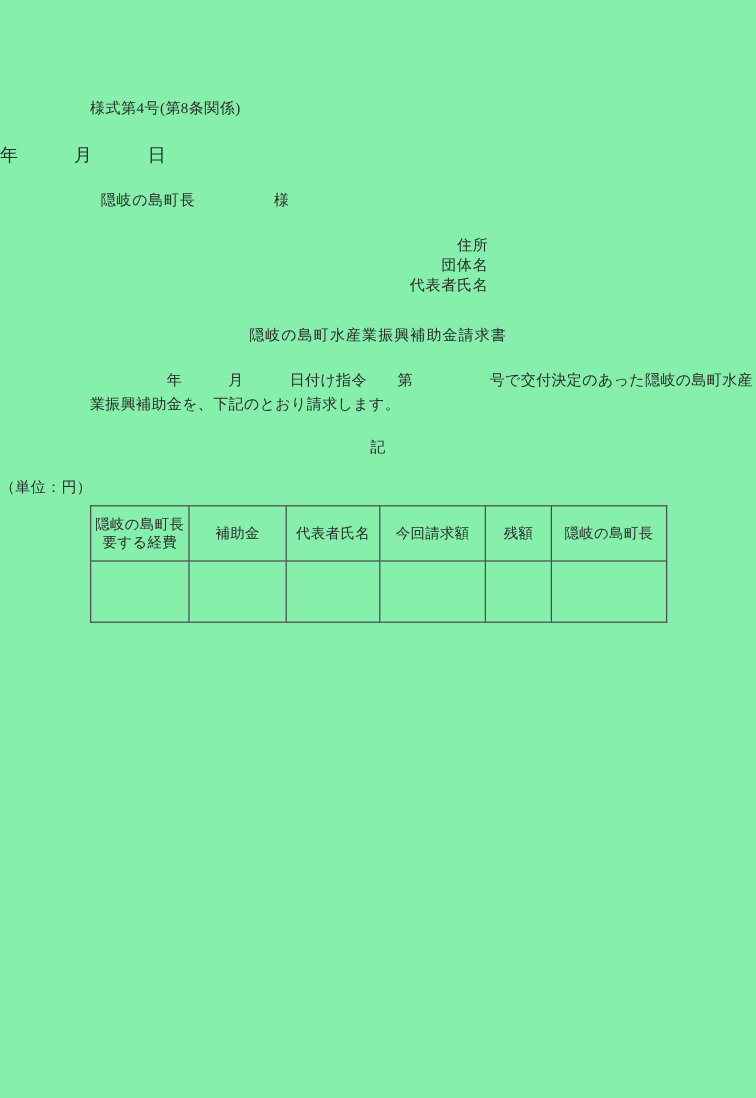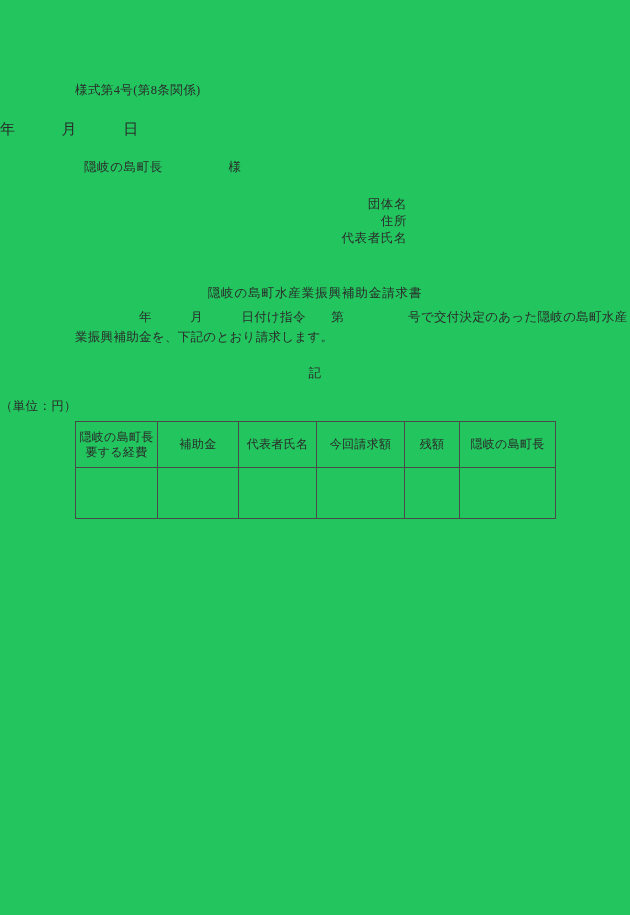--- a/index.html
+++ b/index.html
@@ -12,21 +12,21 @@
     width: 630px;
     height: 915px;
     position: relative;
     font-family: "Liberation Serif", "DejaVu Serif", serif;
     color: #2b2b2b;
     overflow: hidden;
   }
   .page {
     position: absolute;
     inset: 0;
-    background: #22c55e;
+    background: #86efac;
     font-family: Liberation Serif, serif;
   }
 
   
   .form-no {
     position: absolute;
     left: 75px;
     top: 82px;
     font-size: 12.5px;
     letter-spacing: 0.4px;
@@ -62,21 +62,21 @@
     font-size: 12.5px;
     line-height: 17px;
     letter-spacing: 0.6px;
   }
   .sender-block > div { white-space: pre; }
 
   .doc-title {
     position: absolute;
     left: 0;
     right: 0;
-    top: 285px;
+    top: 271px;
     text-align: center;
     font-size: 12.5px;
     letter-spacing: 0.9px;
     white-space: pre;
   }
 
   .body-text {
     position: absolute;
     left: 75px;
     width: 490px;
@@ -144,22 +144,22 @@
 
 <div class="page">
 
   <div class="form-no">様式第4号(第8条関係)</div>
 
   <div class="date-line">年　　　月　　　日</div>
 
   <div class="addressee">隠岐の島町長　　　　　様</div>
 
   <div class="sender-block">
+    <div>住所</div>
     <div>団体名</div>
-    <div>住所</div>
     <div>代表者氏名</div>
   </div>
 
   <div class="doc-title">隠岐の島町水産業振興補助金請求書</div>
 
   <div class="body-text">
     <div class="line">　　　　　年　　　月　　　日付け指令　　第　　　　　号で交付決定のあった隠岐の島町水産</div>
     <div class="line">業振興補助金を、下記のとおり請求します。</div>
   </div>
 

